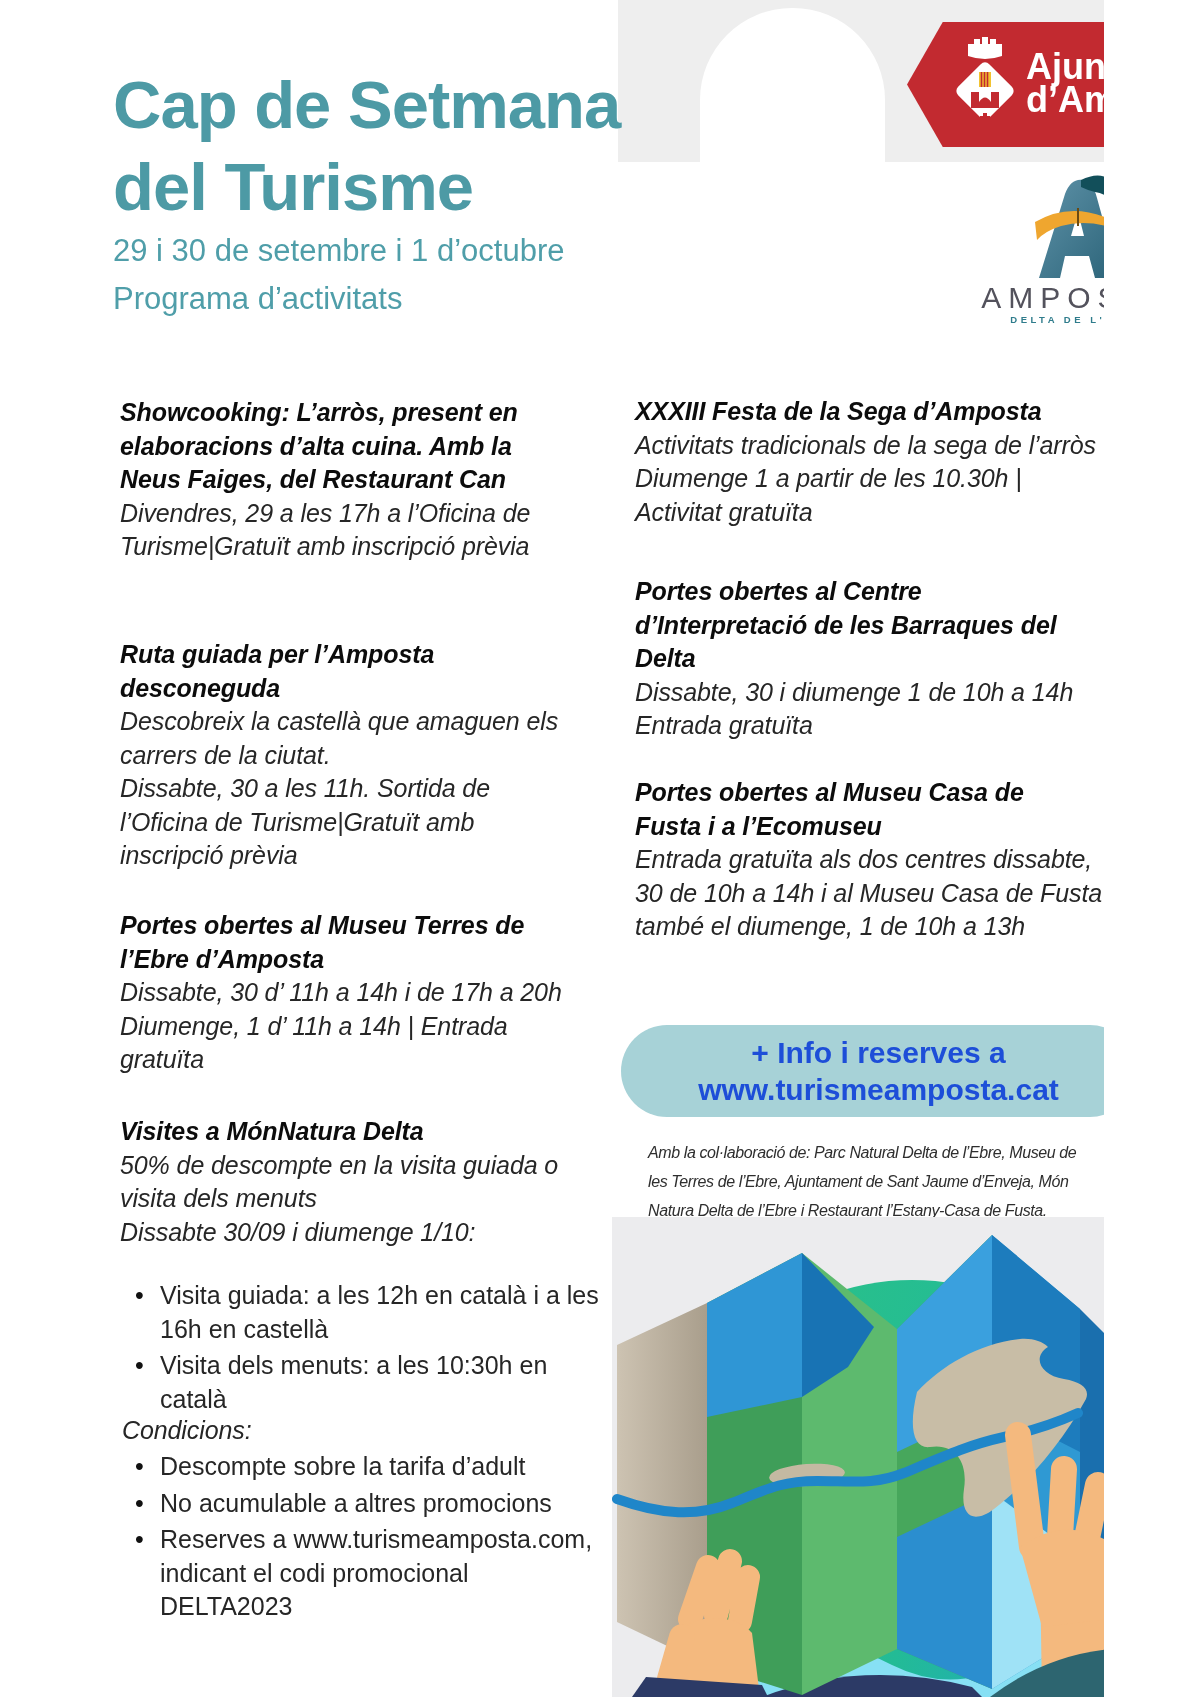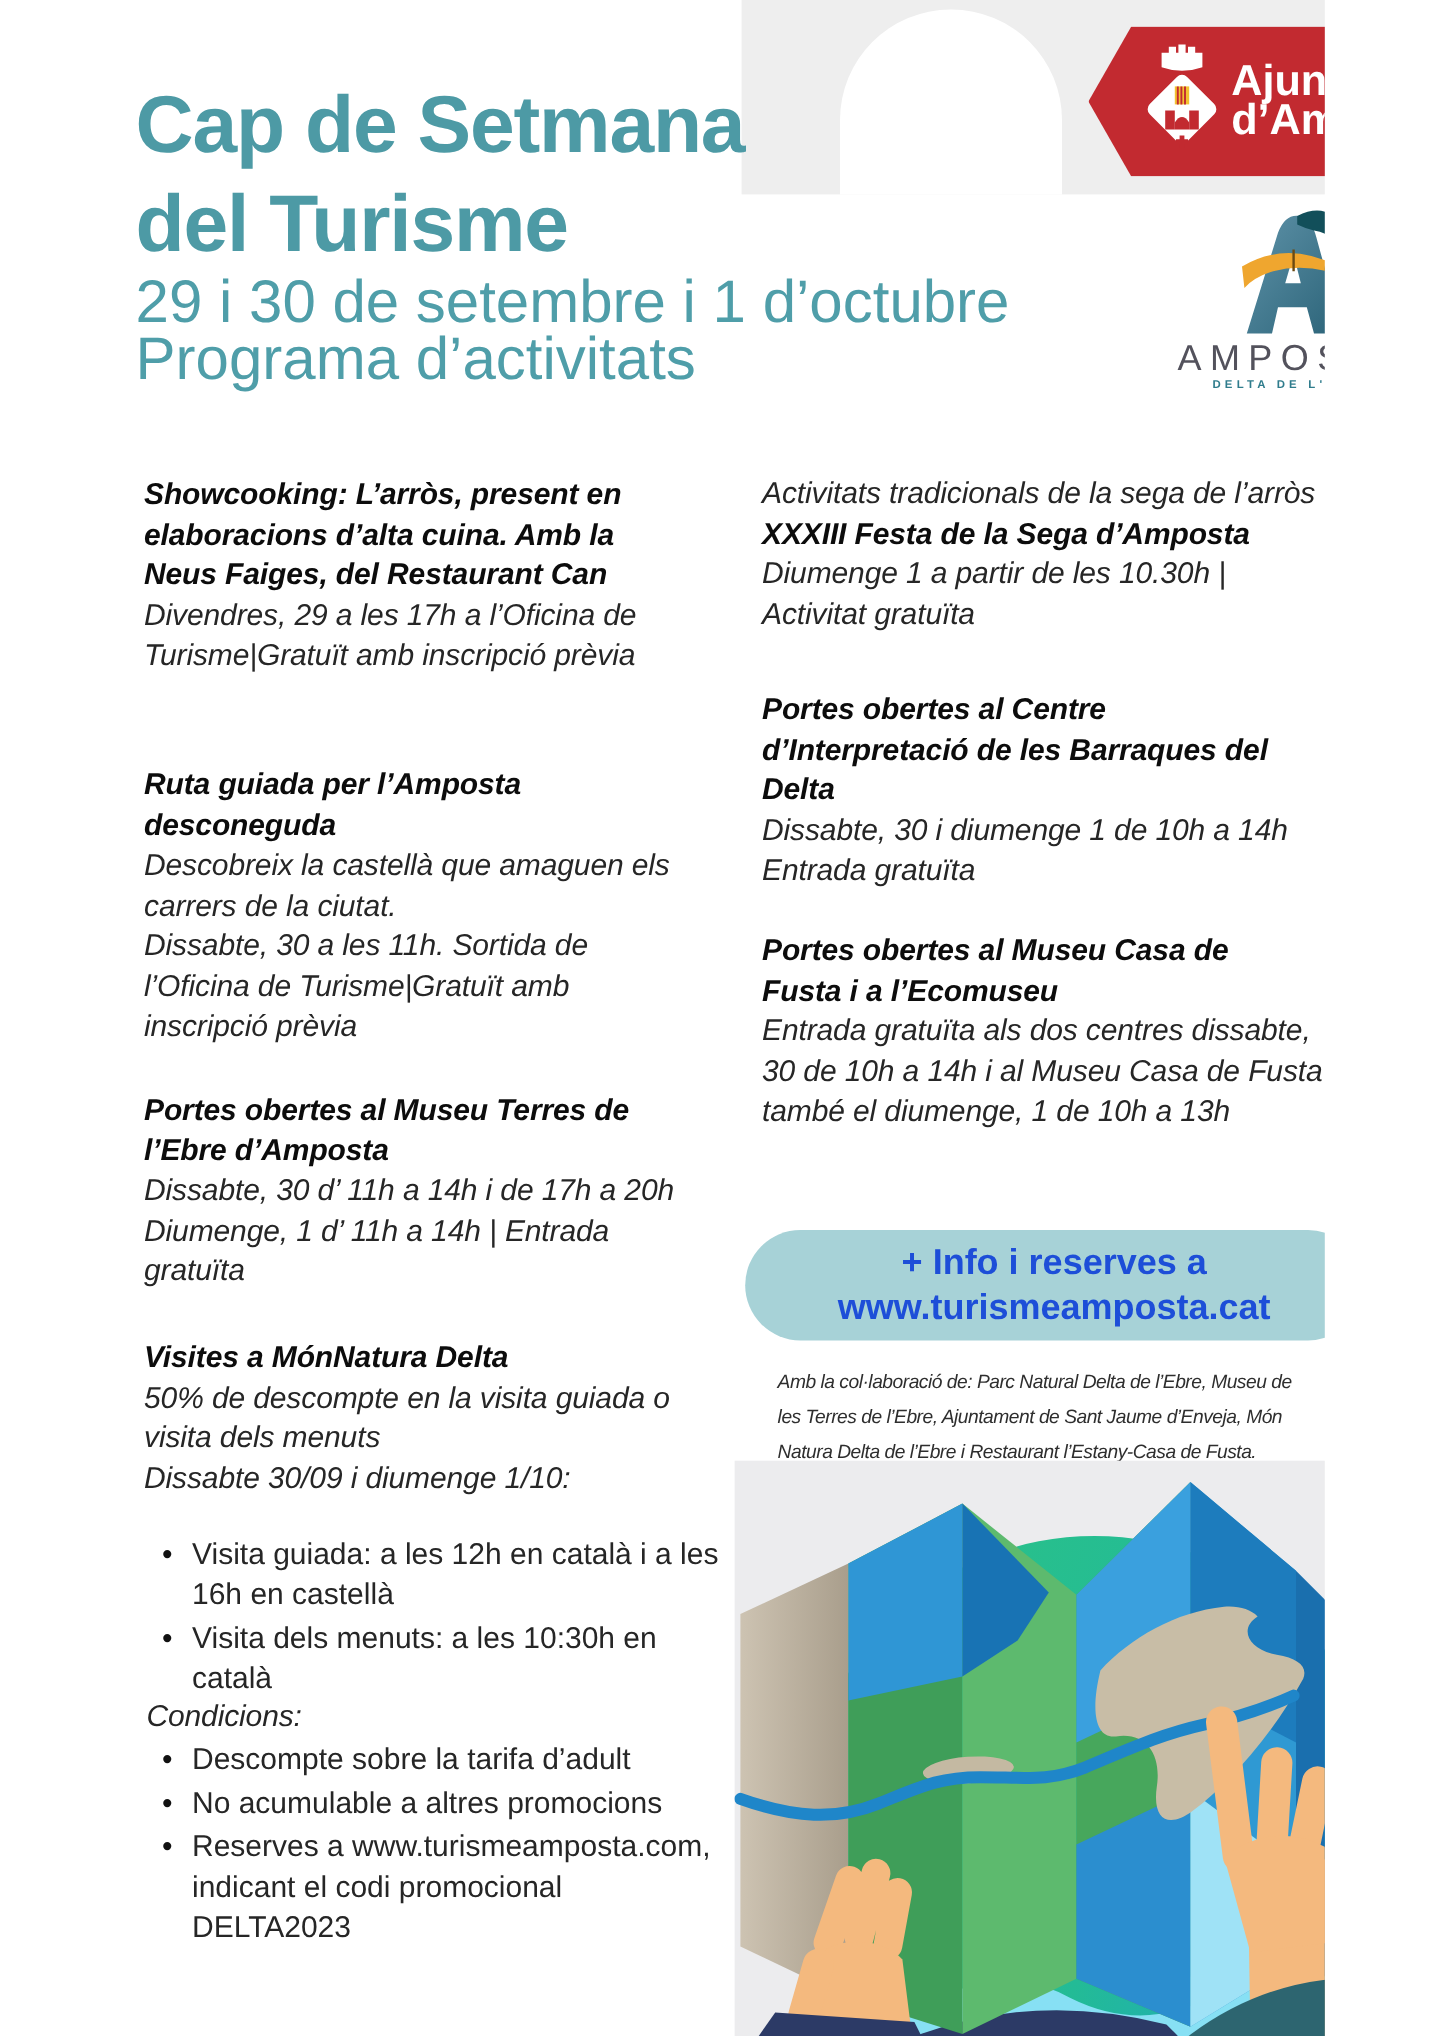--- a/index.html
+++ b/index.html
@@ -6,21 +6,21 @@
   .page{position:relative;width:1104px;height:1697px;background:#ffffff;overflow:hidden;
         font-family:"Liberation Sans",sans-serif;}
   .abs{position:absolute;}
   
   .gray-band{left:618px;top:0;width:582px;height:162px;background:#eeeeee;}
   .arch{position:absolute;left:82px;top:8px;width:185px;height:154px;background:#ffffff;
         border-radius:92px 92px 0 0;}
   
   .title{left:113px;top:64px;font-size:67px;font-weight:bold;color:#4d9aa5;
          line-height:82px;letter-spacing:-1px;white-space:nowrap;}
-  .subtitle{left:113px;top:227px;font-size:50px;color:#4f9ea9;line-height:48px;white-space:nowrap;}
+  .subtitle{left:113px;top:227px;font-size:31px;color:#4f9ea9;line-height:48px;white-space:nowrap;}
   .line{display:block;}
   
   .banner{left:907px;top:22px;width:286px;height:125px;background:#c22a30;
           clip-path:polygon(12.5% 0,100% 0,100% 100%,12.5% 100%,0 50%);}
   .banner-text{position:absolute;left:119px;top:28px;color:#ffffff;font-weight:bold;
                font-size:36px;line-height:33px;white-space:nowrap;}
   
   .sec{font-size:25px;line-height:33.5px;color:#262626;letter-spacing:-0.1px;white-space:nowrap;font-style:italic;}
   .sec .h{font-weight:bold;color:#0c0c0c;}
   
@@ -159,22 +159,22 @@
       <span class="dot">•</span>
       <span>
         <span class="line">Reserves a www.turismeamposta.com,</span>
         <span class="line">indicant el codi promocional</span>
         <span class="line">DELTA2023</span>
       </span>
     </div>
   </div>
 
   <div class="abs sec" style="left:635px;top:395px">
+    <span class="line h">XXXIII Festa de la Sega d’Amposta</span>
     <span class="line">Activitats tradicionals de la sega de l’arròs</span>
-    <span class="line h">XXXIII Festa de la Sega d’Amposta</span>
     <span class="line">Diumenge 1 a partir de les 10.30h |</span>
     <span class="line">Activitat gratuïta</span>
   </div>
 
   <div class="abs sec" style="left:635px;top:575px">
     <span class="line h">Portes obertes al Centre</span>
     <span class="line h">d’Interpretació de les Barraques del</span>
     <span class="line h">Delta</span>
     <span class="line">Dissabte, 30 i diumenge 1 de 10h a 14h</span>
     <span class="line">Entrada gratuïta</span>

